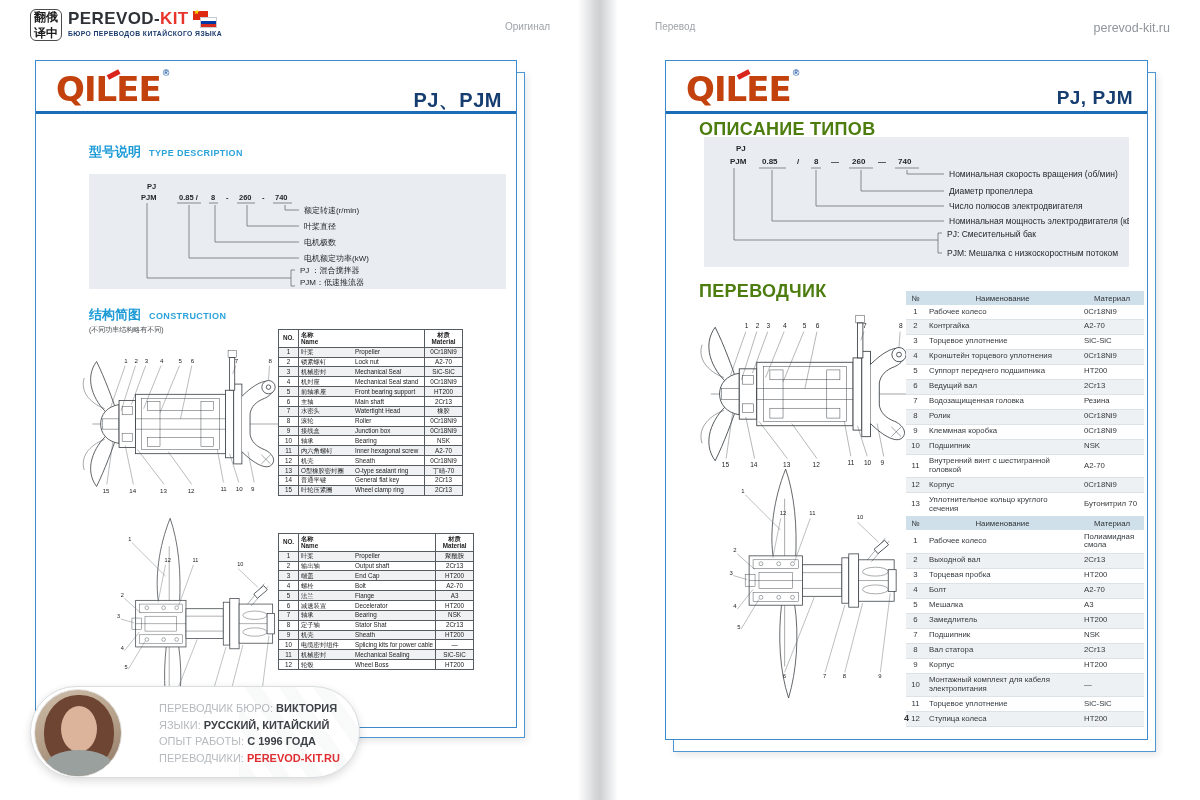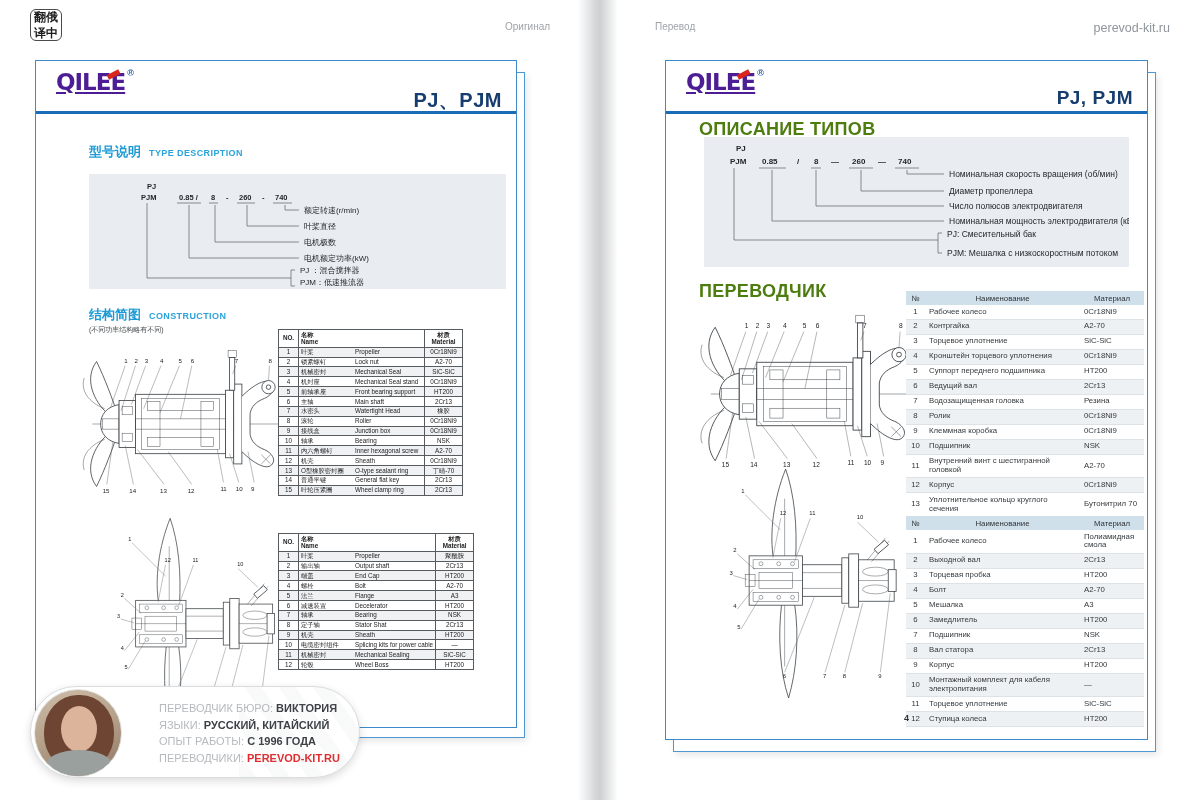--- a/index.html
+++ b/index.html
@@ -32,21 +32,21 @@
   .page { position:absolute; background:#fff; border:1.5px solid #3d89c9; }
   .page.back { z-index:1; border-color:#4f97d2; box-shadow:2px 3px 7px rgba(0,0,0,.10); }
   .page.front { z-index:2; }
   .pg-left-back  { left:43px; top:72px; width:482px; height:666px; }
   .pg-left-front { left:35px; top:60px; width:482px; height:668px; }
   .pg-right-back  { left:673px; top:72px; width:483px; height:680px; }
   .pg-right-front { left:665px; top:60px; width:483px; height:680px; }
 
   
   .qilee { position:absolute; left:20px; top:8px; width:150px; height:42px; }
-  .qilee .q-text { font-size:23px; font-weight:bold; letter-spacing:-1px; color:#4c1d95; font-family:"DejaVu Sans", sans-serif;text-decoration:underline; }
+  .qilee .q-text { font-size:34px; font-weight:bold; letter-spacing:-1px; color:#c2410c; font-family:"DejaVu Sans", sans-serif; }
   .qilee .q-accent { position:absolute; left:51px; top:3px; width:13px; height:4.5px; background:#d9251c; transform:rotate(-28deg); }
   .qilee sup { position:absolute; top:-1px; font-size:9px; color:#1e59a6; font-weight:bold; margin-left:2px; }
   .model-title { position:absolute; right:14px; top:26px; font-size:20px; font-weight:bold; color:#163d70; letter-spacing:.5px; }
   .head-rule { position:absolute; left:0; right:0; top:50px; height:3px; background:#1a6cb7; }
   .sec-title { position:absolute; display:flex; align-items:baseline; gap:8px; }
   .sec-title .zh { font-size:13px; font-weight:bold; color:#1b9ad6; }
   .sec-title .en { font-size:9px; font-weight:bold; color:#2ba3da; letter-spacing:.4px; }
   .sec-title.ru { font-size:18px; font-weight:bold; color:#4d7c0f; letter-spacing:.3px; }
   .model-box { position:absolute; background:#e9edf2; }
   .model-box svg { width:100%; height:100%; }
@@ -233,20 +233,31 @@
 </svg>
 
 <div class="stage">
 
   <header class="site-header">
     <div class="pk-logo">
       <div class="pk-seal">
         <span>翻俄</span>
         <span>译中</span>
       </div>
+      <div class="pk-text">
+        <div class="pk-brand">
+          <span>PEREVOD-</span>
+            <span class="accent">KIT</span>
+          <span class="pk-flags">
+              <i class="flag-cn"></i>
+              <i class="flag-ru"></i>
+            </span>
+        </div>
+        <div class="pk-sub">БЮРО ПЕРЕВОДОВ КИТАЙСКОГО ЯЗЫКА</div>
+      </div>
     </div>
     <span class="col-label lbl-orig">Оригинал</span>
     <span class="col-label lbl-trans">Перевод</span>
     <span class="site-url">perevod-kit.ru</span>
   </header>
 
   <div class="fold-shadow"></div>
 
   <div class="page back pg-left-back"></div>
   <div class="page back pg-right-back"></div>

